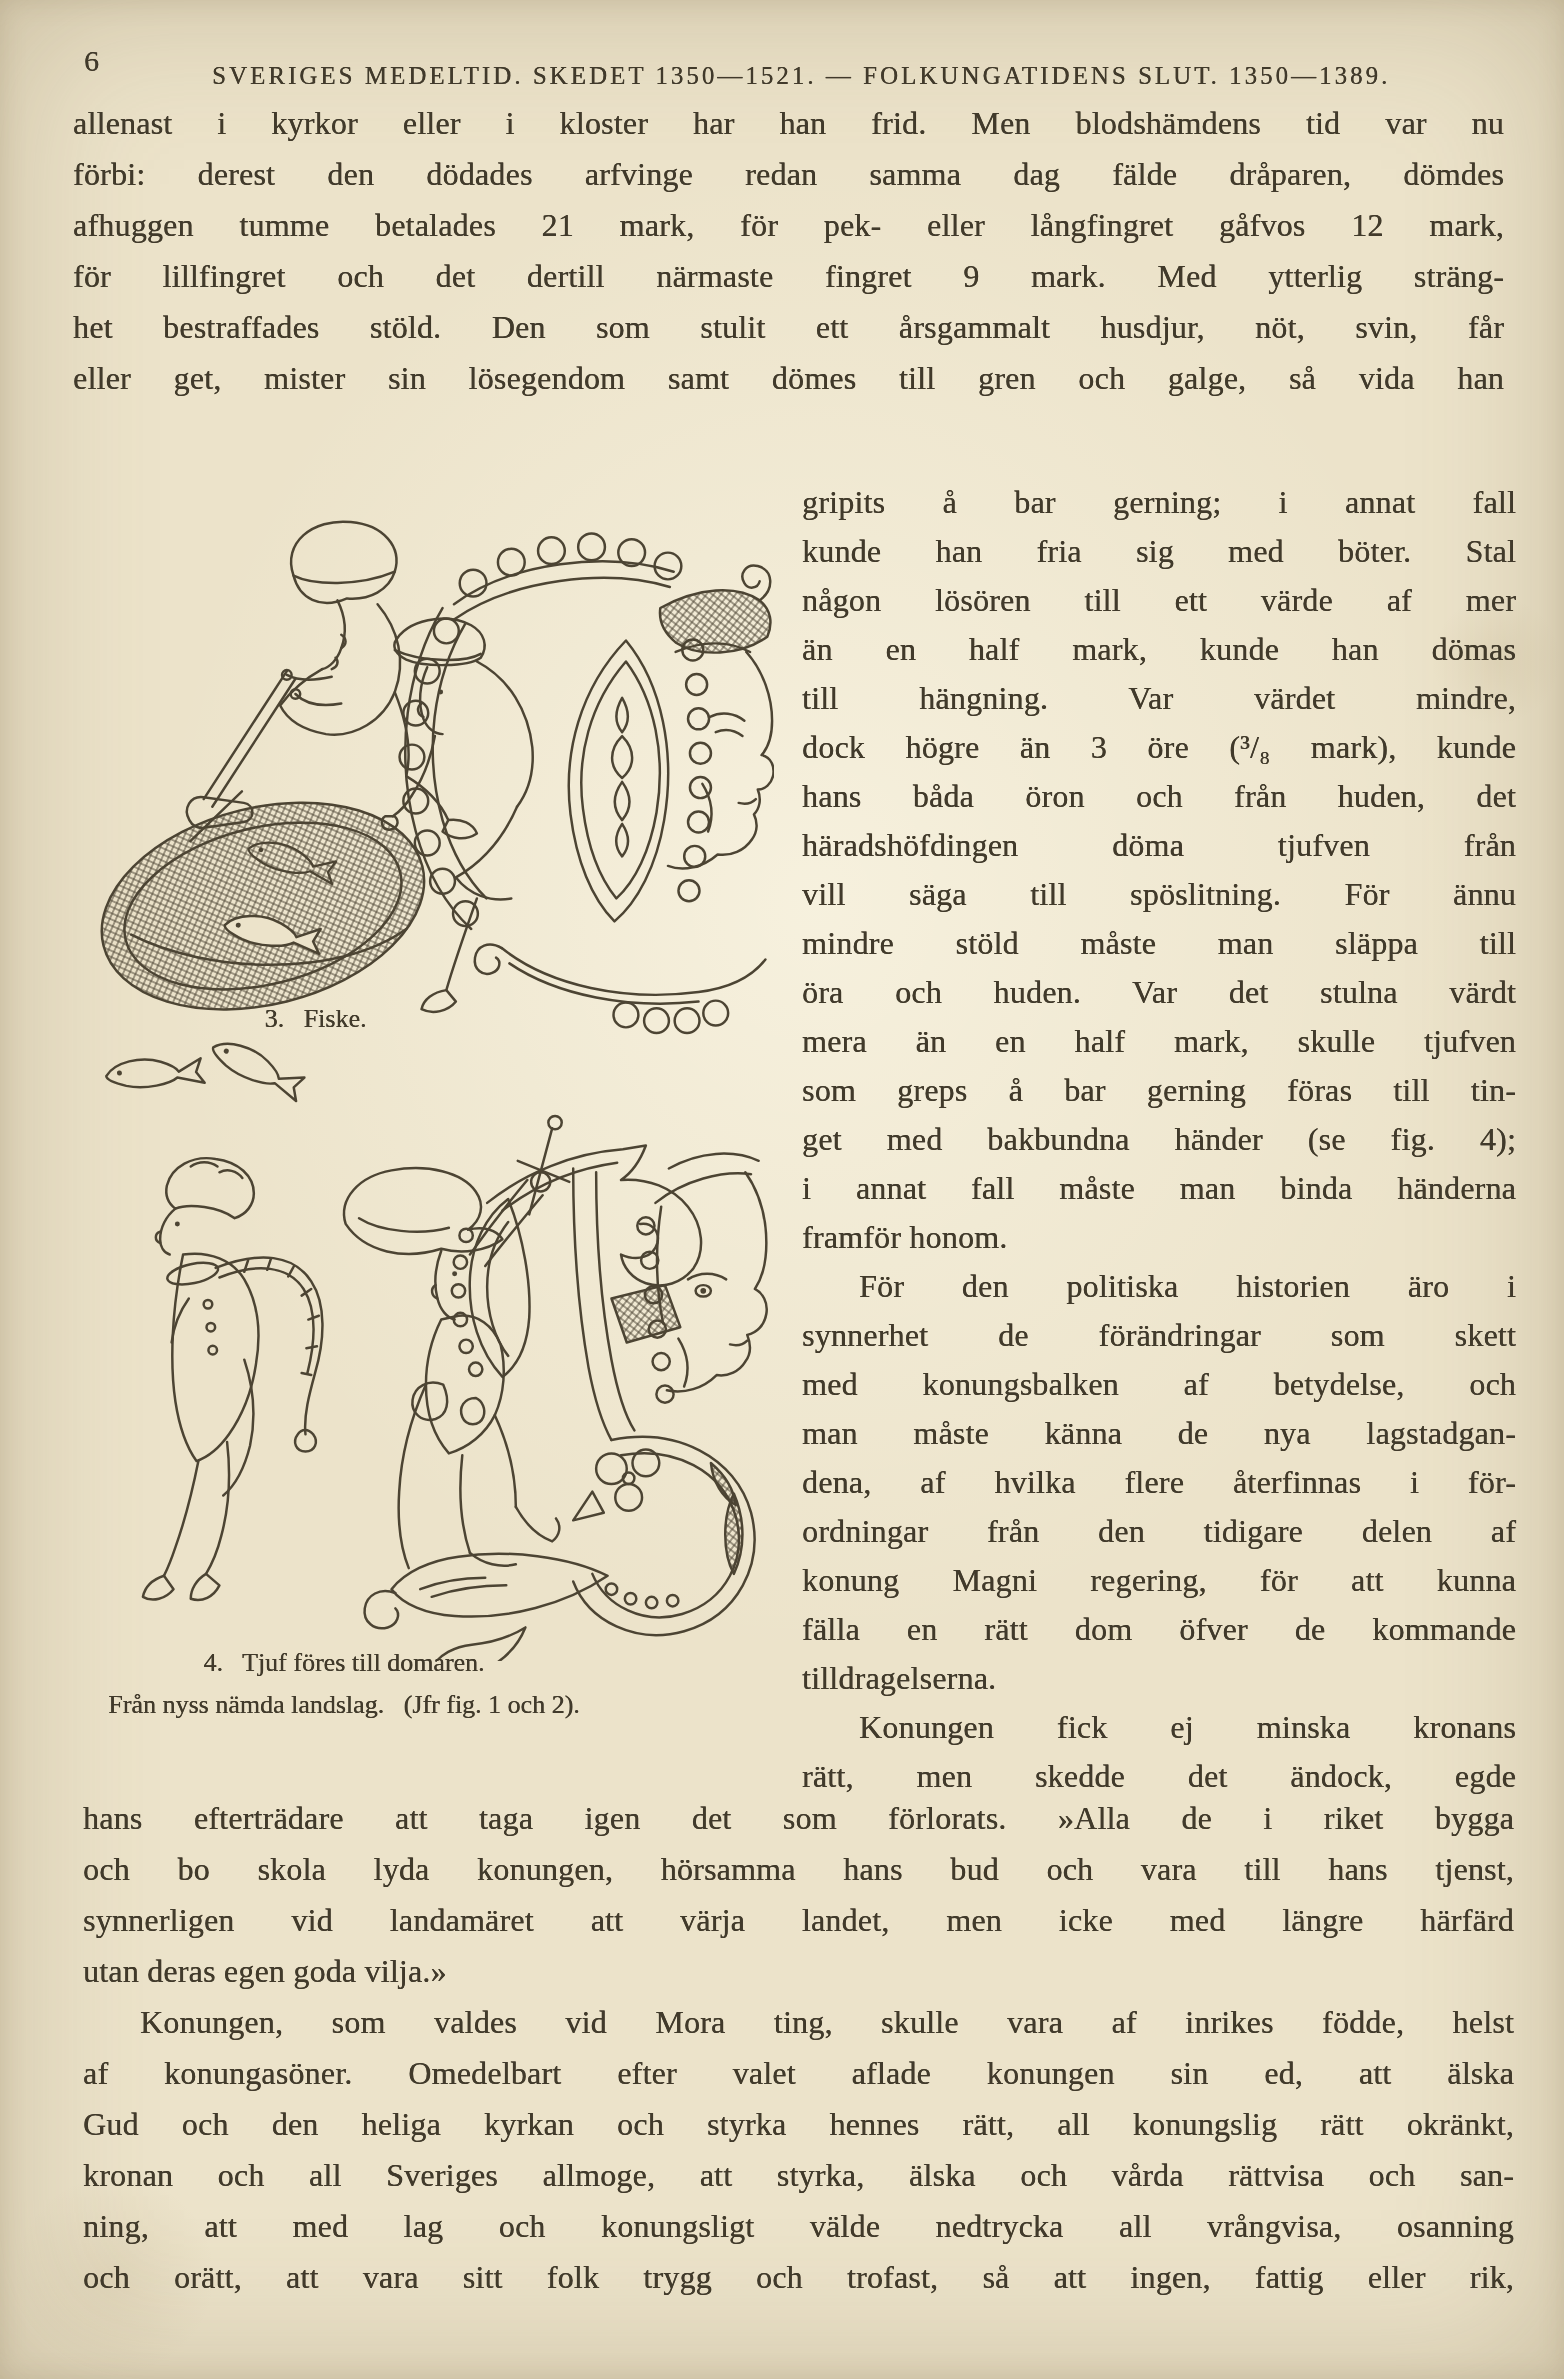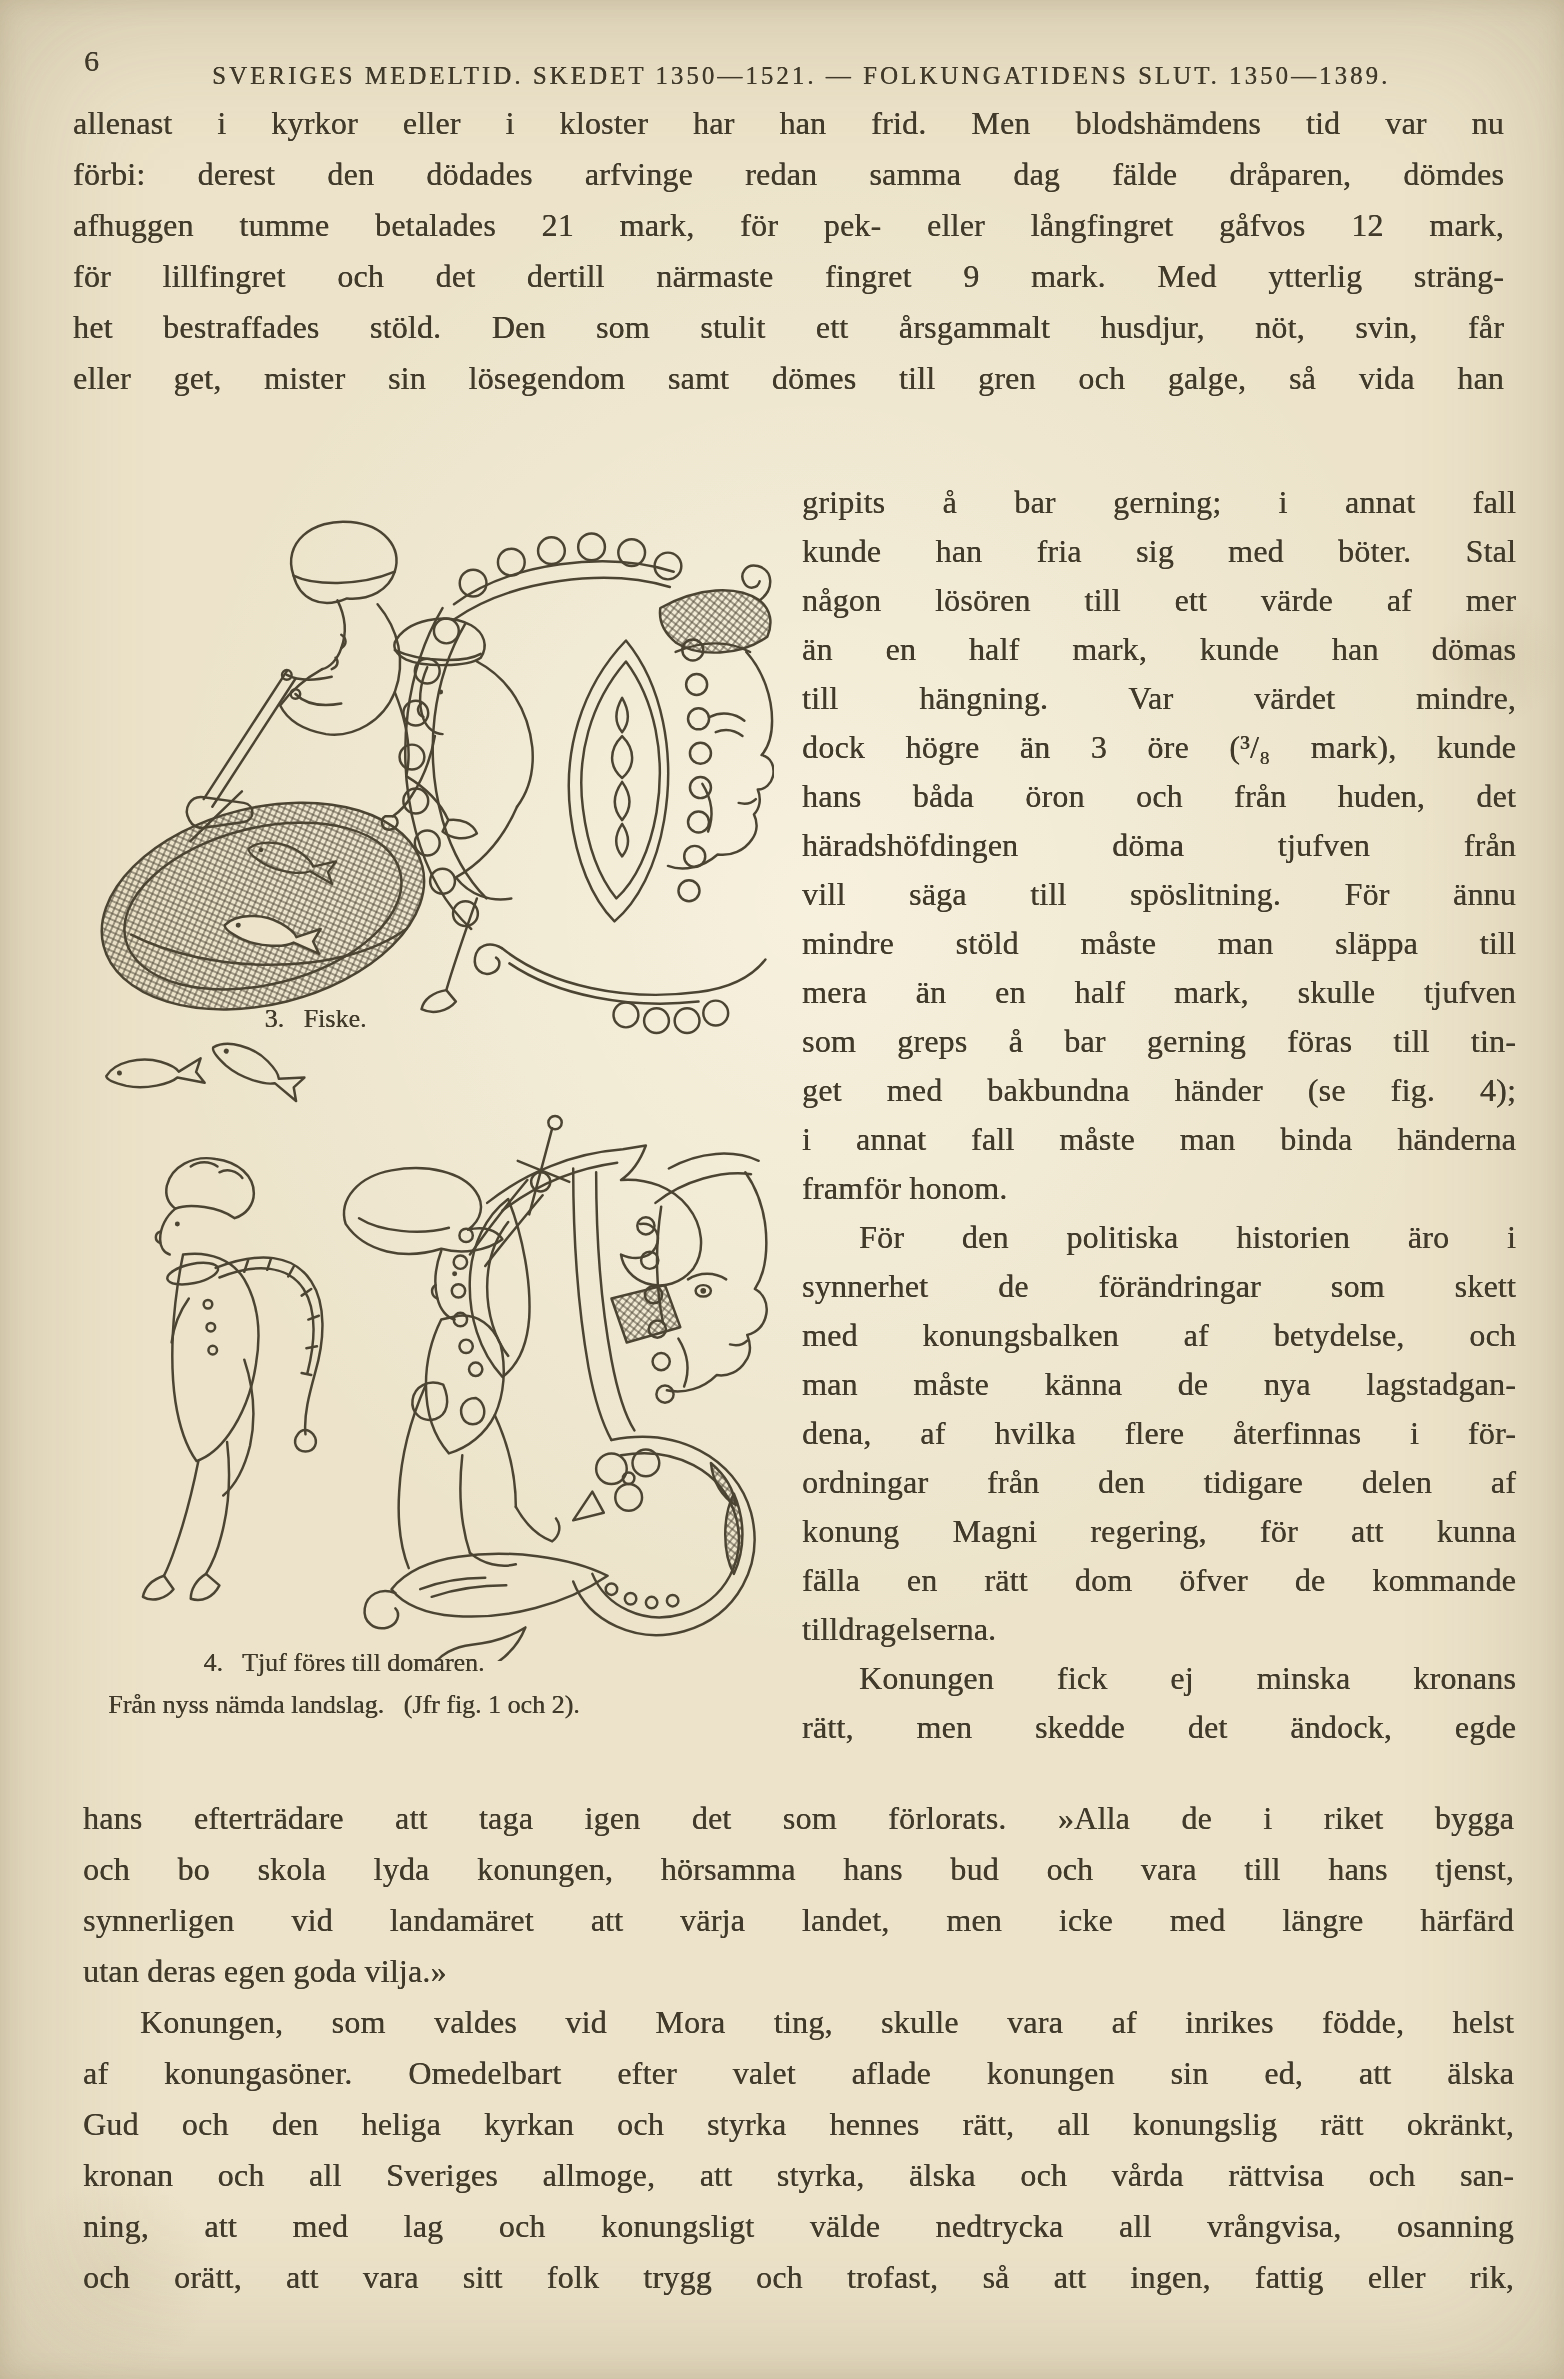--- a/index.html
+++ b/index.html
@@ -166,20 +166,21 @@
     <div class="line">gripits å bar gerning; i annat fall</div>
     <div class="line">kunde han fria sig med böter.  Stal</div>
     <div class="line">någon lösören till ett värde af mer</div>
     <div class="line">än en half mark, kunde han dömas</div>
     <div class="line">till hängning.  Var värdet mindre,</div>
     <div class="line">dock högre än 3 öre (³/₈ mark), kunde</div>
     <div class="line">hans båda öron och från huden, det</div>
     <div class="line">häradshöfdingen döma tjufven från</div>
     <div class="line">vill säga till spöslitning.  För ännu</div>
     <div class="line">mindre stöld måste man släppa till</div>
+    <div class="line">öra och huden.  Var det stulna värdt</div>
     <div class="line">mera än en half mark, skulle tjufven</div>
     <div class="line">som greps å bar gerning föras till tin-</div>
     <div class="line">get med bakbundna händer (se fig. 4);</div>
     <div class="line">i annat fall måste man binda händerna</div>
     <div class="line parend">framför honom.</div>
     <div class="line indent">För den politiska historien äro i</div>
     <div class="line">synnerhet de förändringar som skett</div>
     <div class="line">med konungsbalken af betydelse, och</div>
     <div class="line">man måste känna de nya lagstadgan-</div>
     <div class="line">dena, af hvilka flere återfinnas i för-</div>

